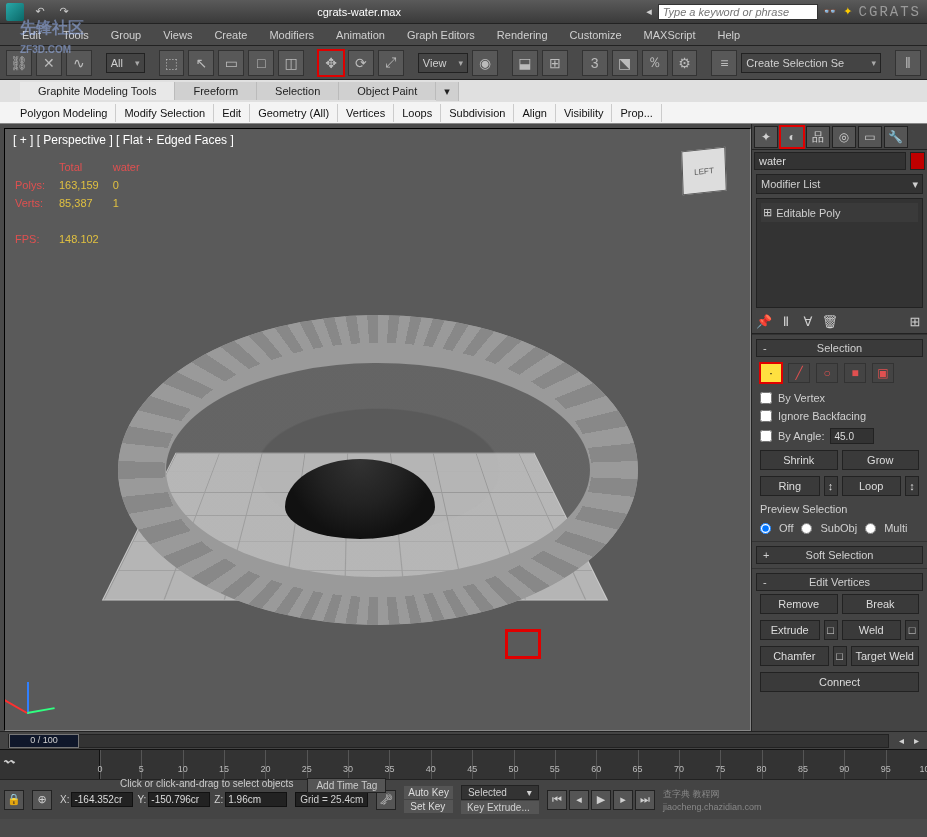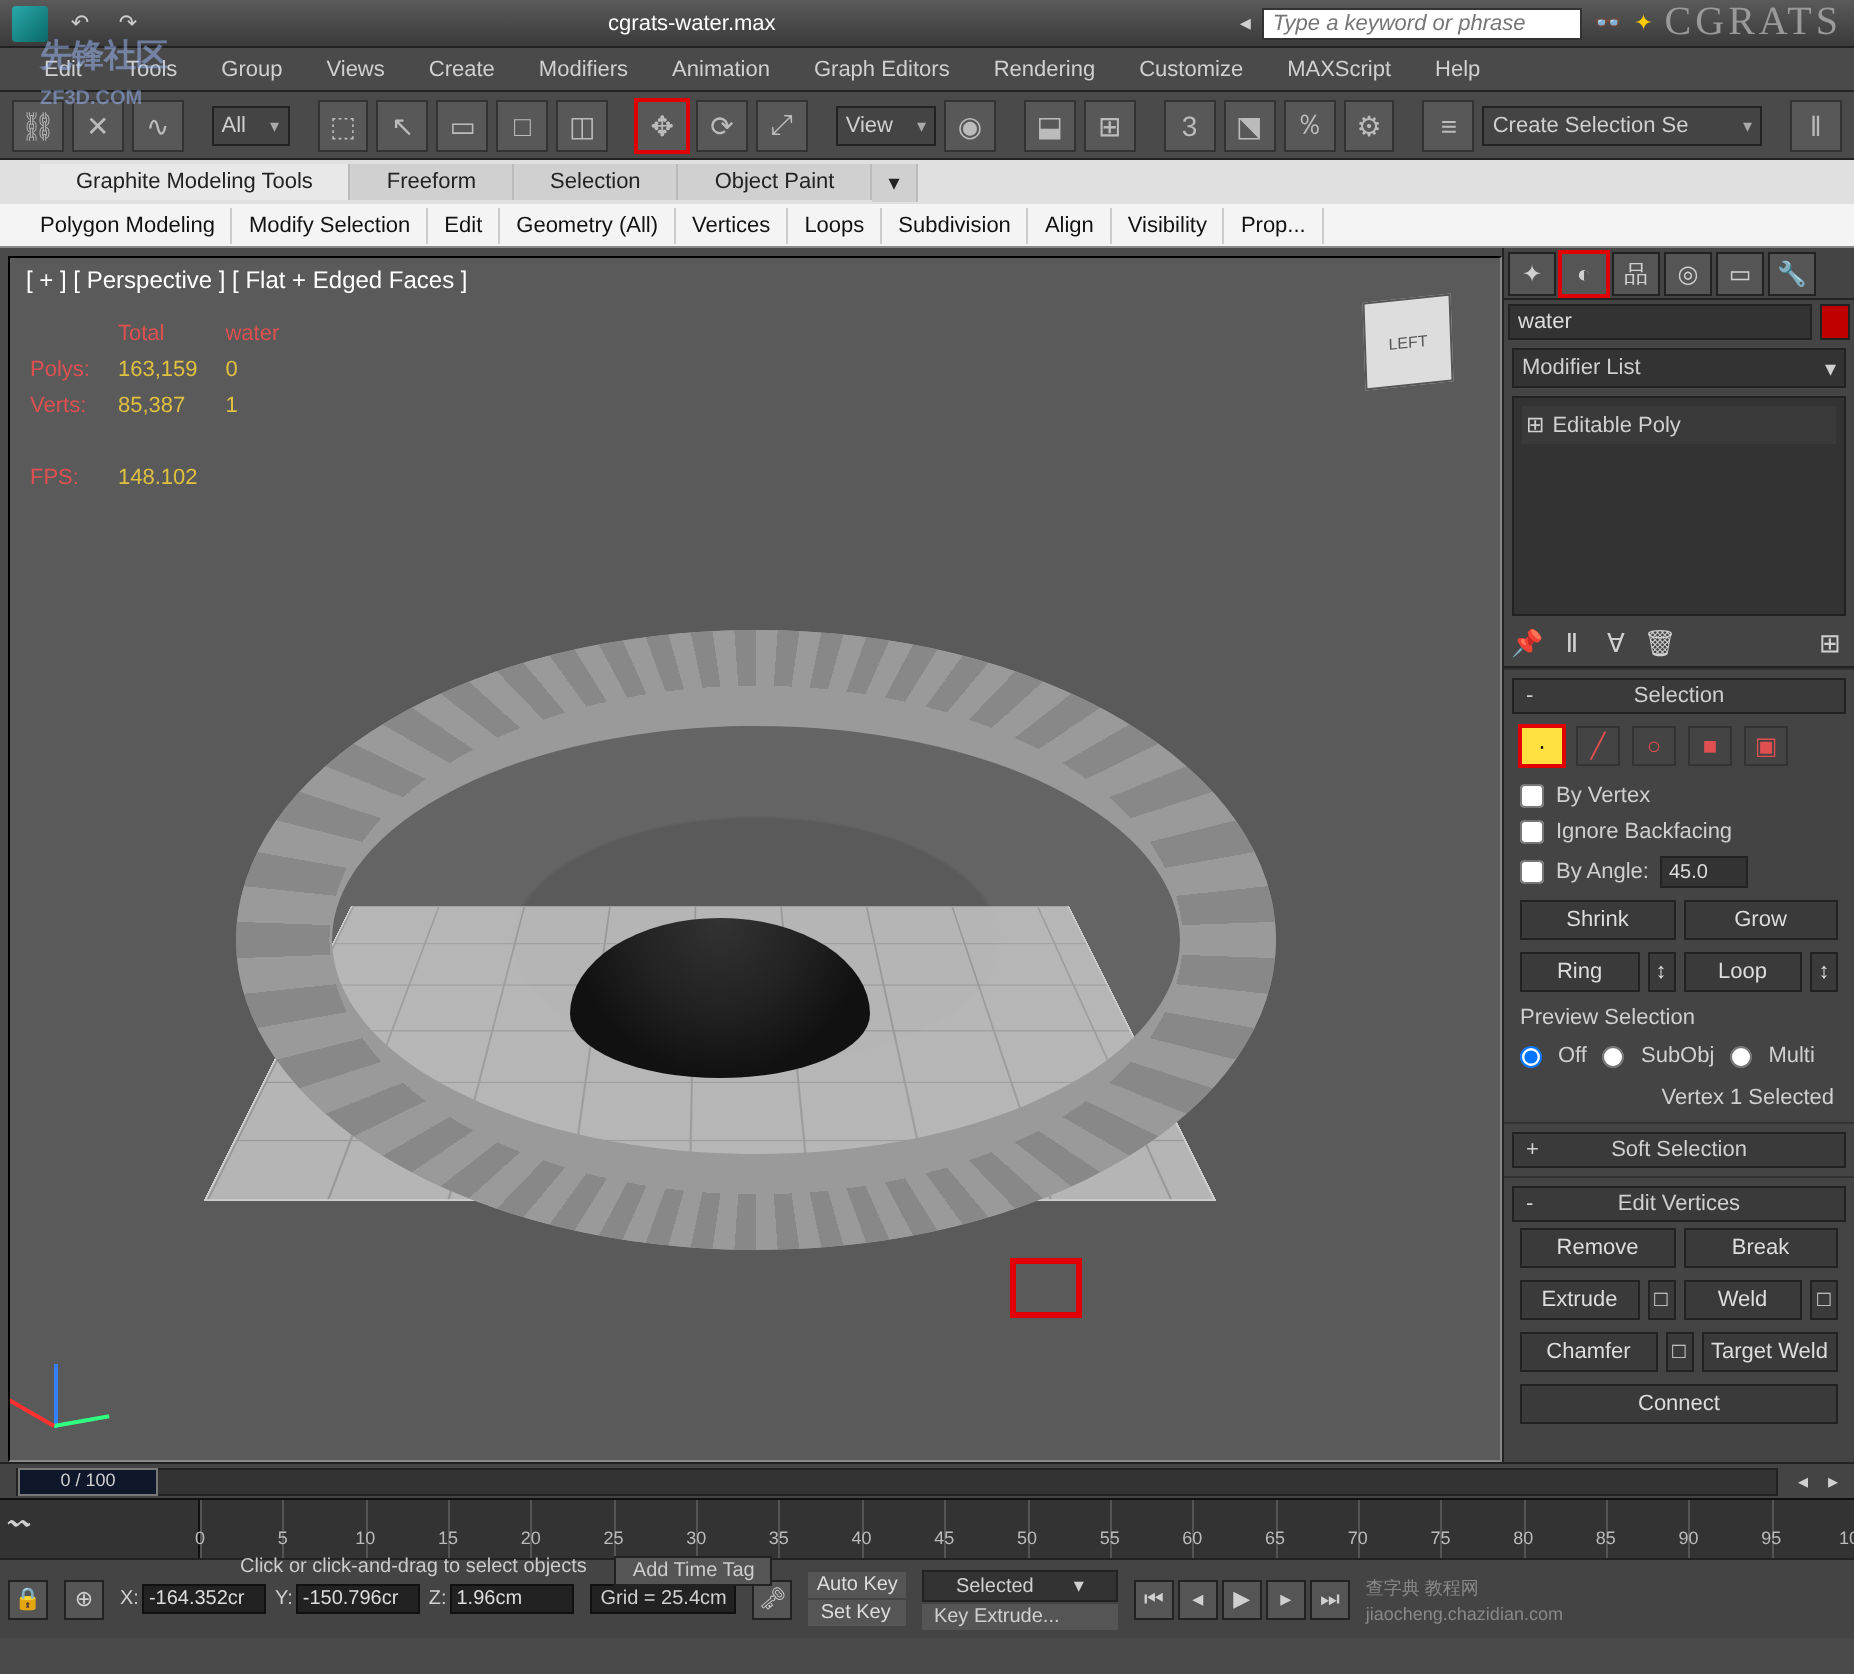--- a/index.html
+++ b/index.html
@@ -3,21 +3,21 @@
 <meta charset="utf-8">
 <style>
 * { margin: 0; padding: 0; box-sizing: border-box; font-family: "Segoe UI", Tahoma, sans-serif; }
 body { width: 927px; height: 837px; background: #4a4a4a; color: #d0d0d0; font-size: 11px; overflow: hidden; user-select: none; }
 .titlebar { height: 24px; background: linear-gradient(#5a5a5a,#3a3a3a); display: flex; align-items: center; padding: 0 6px; gap: 8px; border-bottom: 1px solid #222; }
 .titlebar .app-icon { width: 18px; height: 18px; background: linear-gradient(135deg,#2aa8a8,#0a6868); border-radius: 2px; }
 .titlebar .file { color: #fff; text-align: center; flex: 0 0 auto; }
 .titlebar .tb-btn { width: 16px; height: 16px; display: inline-flex; align-items: center; justify-content: center; color: #ccc; }
 .titlebar .right-tools { margin-left: auto; display: flex; align-items: center; gap: 6px; }
 .titlebar input { background: #fff; height: 16px; width: 160px; font-size: 11px; padding: 0 4px; border: 1px solid #333; color: #888; font-style: italic; }
-.titlebar .logo { font-family: Liberation Serif, serif; color: #9a9a9a; letter-spacing: 2px; font-size: 20px; }
+.titlebar .logo { font-family: Liberation Mono, monospace; color: #9a9a9a; letter-spacing: 2px; font-size: 14px; }
 .redbox { outline: 2px solid #e00000; outline-offset: -1px; }
 .menubar { height: 22px; background: #4a4a4a; display: flex; align-items: center; gap: 2px; padding-left: 12px; border-bottom: 1px solid #222; }
 .menubar span { padding: 3px 10px; cursor: default; }
 .toolbar { height: 34px; background: #4a4a4a; display: flex; align-items: center; gap: 4px; padding: 0 6px; border-bottom: 1px solid #222; }
 .toolbar .tbtn { width: 26px; height: 26px; border: 1px solid #333; background: #585858; display: inline-flex; align-items: center; justify-content: center; color: #bbb; font-size: 14px; }
 .toolbar .sep { width: 6px; }
 .toolbar .drop { background: #444; border: 1px solid #222; height: 20px; padding: 0 4px; display: flex; align-items: center; gap: 12px; font-size: 11px; }
 .toolbar .drop::after { content: "▾"; font-size: 9px; color: #aaa; }
 .toolbar .wide-drop { width: 140px; justify-content: space-between; }
 .ribbon { height: 22px; background: #e0e0e0; display: flex; align-items: center; padding-left: 20px; gap: 0; font-size: 11px; color: #222; }
@@ -82,21 +82,21 @@
 .timetrack .ticks { flex: 1; position: relative; }
 .tick { position: absolute; top: 0; height: 100%; width: 1px; background: #555; }
 .tick-label { position: absolute; top: 14px; font-size: 9px; color: #bbb; transform: translateX(-50%); }
 .statusbar { height: 40px; background: #444; display: flex; align-items: center; gap: 8px; padding: 0 4px; border-top: 1px solid #222; font-size: 10px; }
 .statusbar .welcome { width: 110px; height: 30px; background: #fff8e8; color: #333; display: flex; align-items: center; padding: 0 6px; font-size: 10px; }
 .statusbar .coords { display: flex; gap: 4px; align-items: center; }
 .statusbar .coords .coord { display: flex; align-items: center; gap: 2px; }
 .statusbar .coords input { width: 62px; background: #222; border: 1px solid #111; color: #ddd; font-size: 10px; padding: 1px 2px; }
 .statusbar .grid { background: #222; border: 1px solid #111; padding: 1px 4px; }
 .statusbar .sbtn { width: 20px; height: 20px; background: #555; border: 1px solid #222; display: inline-flex; align-items: center; justify-content: center; font-size: 11px; }
-.statusbar .drop2 { background: #333; border: 1px solid #222; padding: 1px 16px; display: flex; align-items: flex-end; gap: 20px; font-size: 10px; }
+.statusbar .drop2 { background: #333; border: 1px solid #222; padding: 1px 6px; display: flex; align-items: center; gap: 20px; font-size: 10px; }
 .playback { display: flex; gap: 2px; }
 .watermark { position: absolute; top: 18px; left: 20px; color: rgba(160,190,255,0.5); font-size: 16px; font-weight: bold; pointer-events: none; }
 </style>
 </head>
 <body>
 
 <div class="titlebar">
   <div class="app-icon"></div>
   <span class="tb-btn">↶</span>
   <span class="tb-btn">↷</span>
@@ -303,21 +303,20 @@
       </div>
       <div class="preview">Preview Selection</div>
       <div class="radio-row">
         <input type="radio" checked="" style="">
           <span>Off</span>
         <input type="radio" style="">
           <span>SubObj</span>
         <input type="radio" style="">
           <span>Multi</span>
       </div>
-      <div class="sel-info">Vertex 1 Selected</div>
     </div>
 
     <div class="rollout">
       <div class="rollout-title">
           <span class="toggle">+</span>
           <span>Soft Selection</span>
         </div>
     </div>
 
     <div class="rollout">

